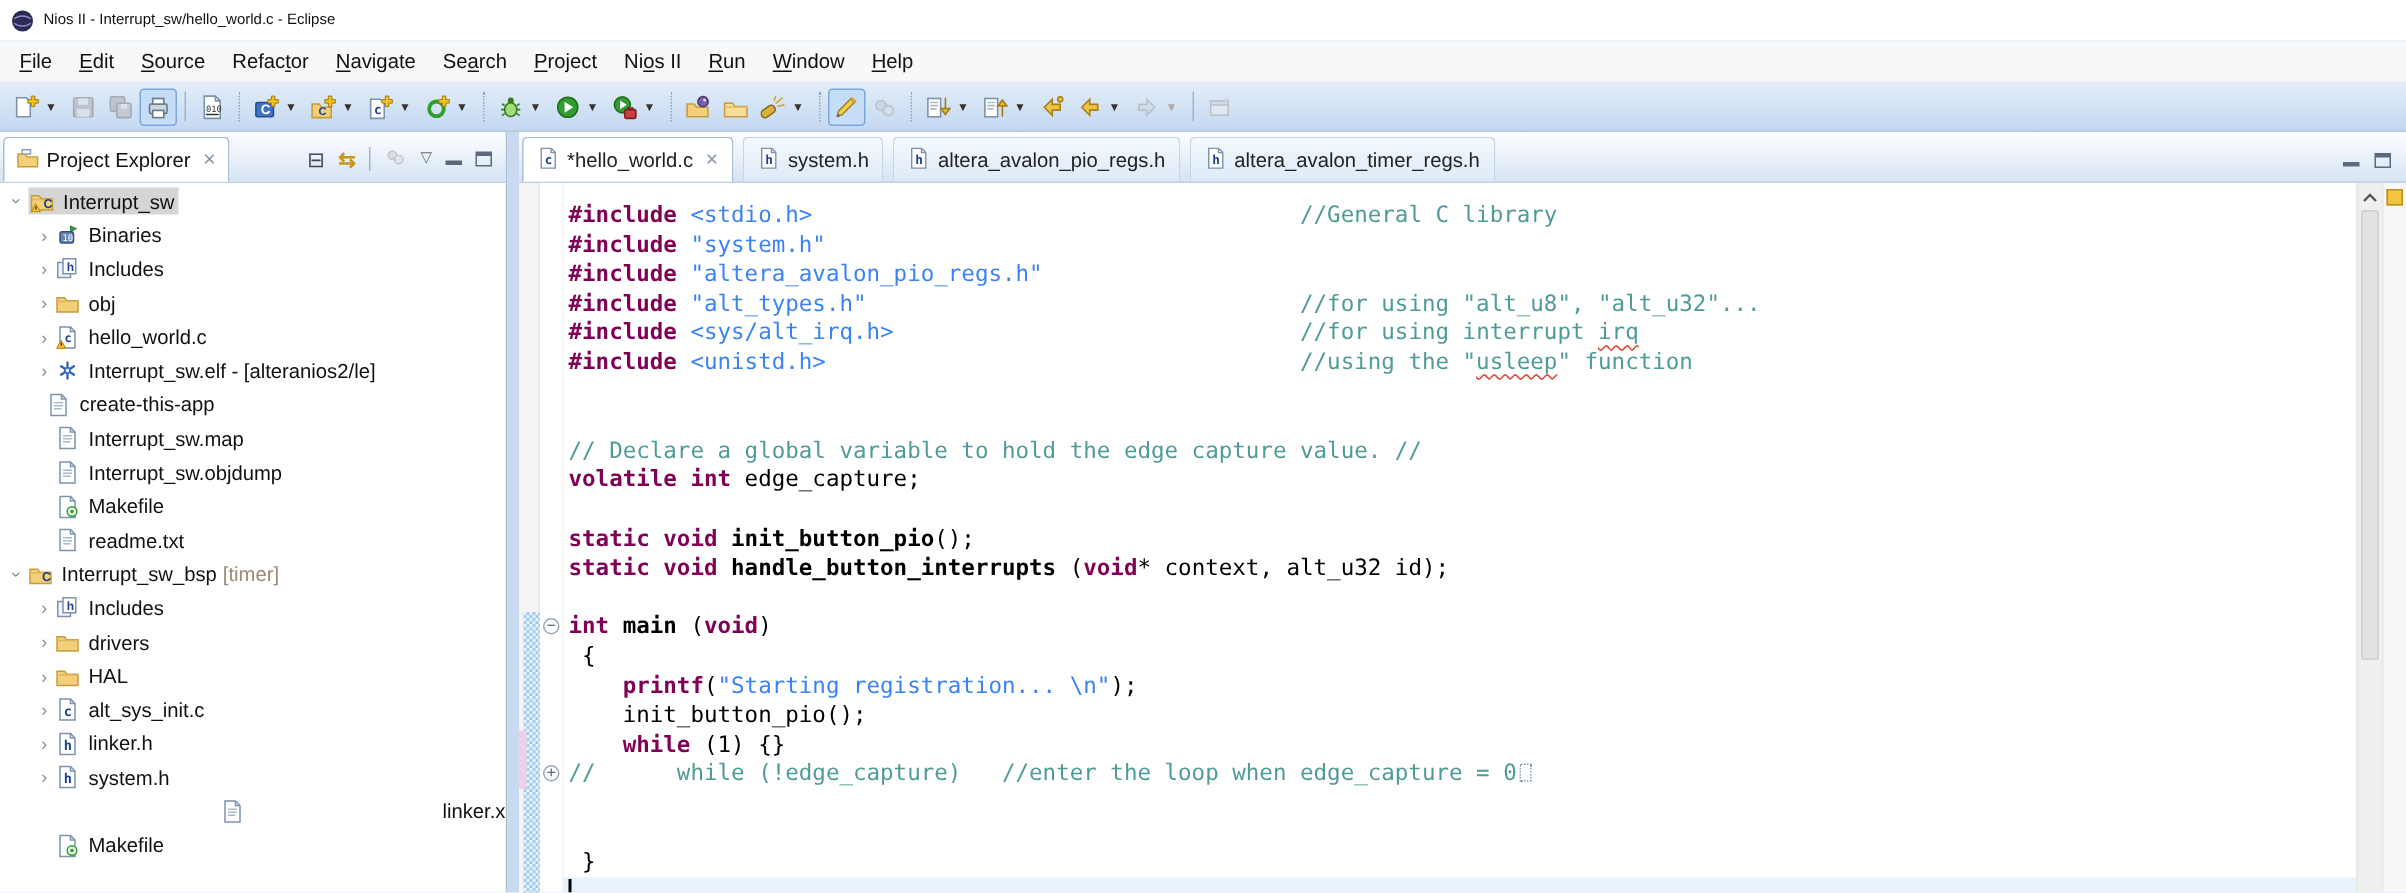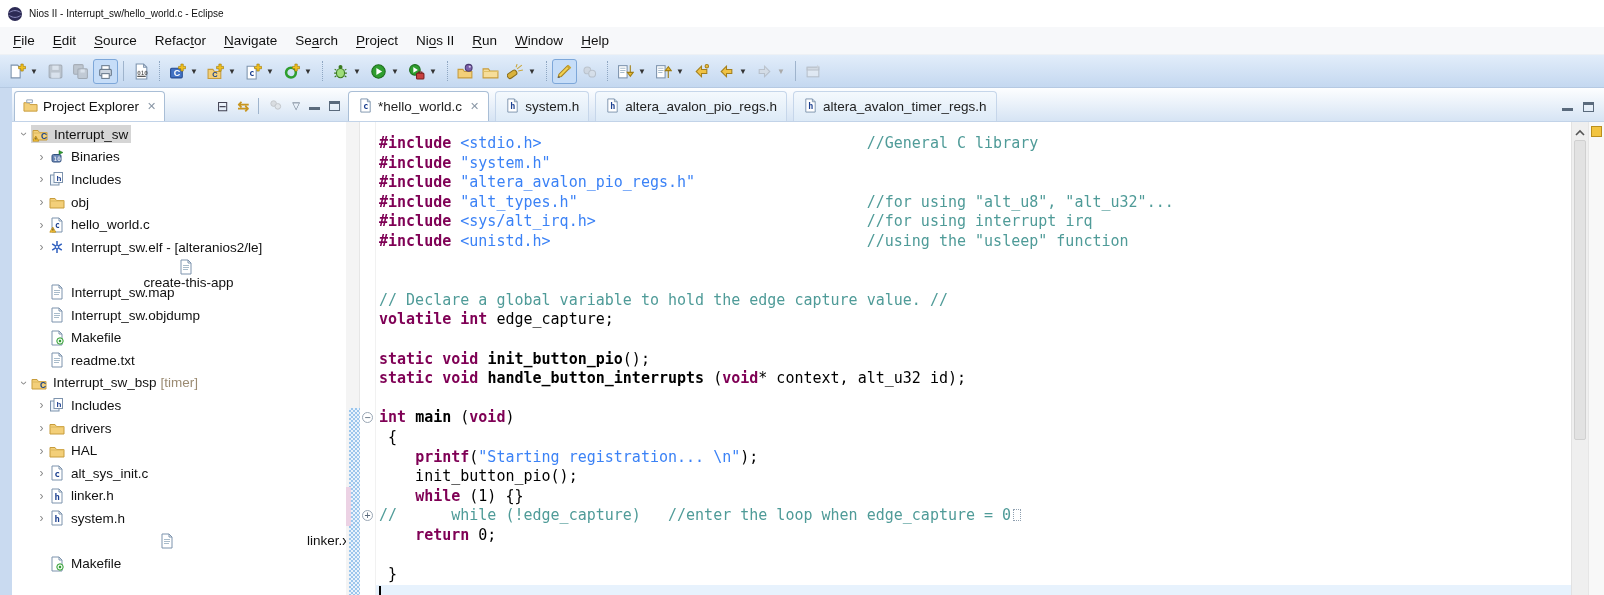--- a/index.html
+++ b/index.html
@@ -25,21 +25,21 @@
   .tb-btn.disabled svg { filter:grayscale(1); opacity:.45; }
   .tb-ic { width:17px; height:17px; display:inline-block; }
   .tb-ic svg { width:17px; height:17px; }
   .dd { font-size:8px; color:#333; margin-left:3px; width:10px; text-align:center; }
   .dd.disabled { color:#aaa; }
   .tb-sep { width:1px; height:20px; background:#9fb4cd; margin:0 5px; }
   .tb-sep.dots { background:none; border-left:1px dotted #8ea6c2; }
   
   .main { position:relative; height:507px; }
   
-  .explorer { position:absolute; left:12px; top:0; width:338px; height:507px; display:flex; flex-direction:column; border-right:1px solid #aebfd6; background:#fff; }
+  .explorer { position:absolute; left:0; top:0; width:338px; height:507px; display:flex; flex-direction:column; border-right:1px solid #aebfd6; background:#fff; }
   .panel-hdr { height:34px; background:linear-gradient(#fdfeff,#d6e4f4); border-bottom:1px solid #c2d3e8; display:flex; align-items:flex-end; }
   .exp-tab { height:30px; background:#fff; border:1px solid #a9bed6; border-bottom:none; border-radius:4px 4px 0 0; display:flex; align-items:center; gap:5px; padding:0 8px; margin-left:2px; font-size:13.5px; }
   .exp-tab svg { width:15px; height:15px; }
   .tab-close { color:#8a97a6; font-size:11px; margin-left:3px; }
   .hdr-icons { margin-left:auto; display:flex; align-items:center; gap:9px; padding:0 9px 7px 0; }
   .hico { font-size:14px; line-height:14px; color:#445; }
   .hico.gold { color:#c8951f; font-weight:bold; }
   .hico.sep { width:1px; height:16px; background:#9fb4cd; }
   .hico svg { width:15px; height:15px; }
   .win-min { width:11px; height:9px; border-bottom:3px solid #5a6a7c; }
@@ -70,21 +70,21 @@
   .qd-changed { position:absolute; left:0; width:5px; background:#ecd2e4; }
   .fold { width:16px; background:#fff; border-right:1px solid #f1f1f1; position:relative; flex:none; }
   .fold-m { position:absolute; left:2px; width:11px; height:11px; border:1px solid #9aa7b5; border-radius:50%; background:#fff; color:#5a6a7c; font-size:10px; line-height:9px; text-align:center; font-family:"DejaVu Sans Mono",monospace; }
   .code { flex:1; position:relative; font-family:"DejaVu Sans Mono",monospace; font-size:15px; color:#000; overflow:hidden; }
   .cl { position:absolute; left:0; right:0; height:19.6px; line-height:19.6px; white-space:pre; padding-left:3px; }
   .cl.hl { background:#e7f2fd; }
   .d { color:#7f0055; font-weight:bold; }
   .s { color:#3b82f6; }
   .c { color:#4f9b98; }
   .f { font-weight:bold; }
-  .sq { text-decoration-style:wavy; text-decoration-color:#e04838; text-decoration-thickness:1px; text-underline-offset:3px; }
+  .sq { text-decoration:underline; text-decoration-style:wavy; text-decoration-color:#e04838; text-decoration-thickness:1px; text-underline-offset:3px; }
   .bx { display:inline-block; width:8px; height:12px; border:1px dotted #8fa0b0; vertical-align:-1px; margin-left:2px; }
   .caret { position:absolute; left:3px; top:1px; width:2px; height:17px; background:#000; }
   .scrollbar { width:17px; background:#efefef; border-left:1px solid #e2e2e2; position:relative; flex:none; }
   .sb-up { position:absolute; top:3px; left:2px; width:12px; height:12px; color:#555; }
   .sb-thumb { position:absolute; top:18px; left:2px; width:12px; height:300px; background:#e2e2e2; border:1px solid #d0d0d0; border-radius:2px; }
   .overview { width:16px; background:#f8f8f8; border-left:1px solid #e6e6e6; position:relative; flex:none; }
   .ov-marker { position:absolute; top:4px; left:2px; width:11px; height:11px; background:#f2c440; border:1px solid #bb8f1d; }
 </style>
 </head>
 <body>
@@ -387,21 +387,21 @@
           <span>hello_world.c</span>
         </div>
         <div class="trow" style="padding-left: 22px;">
           <span class="tarrow">›</span>
           <span class="ticon"><svg viewBox="0 0 16 16">
               <path d="M8 2v12M3.2 4.8l9.6 6.4M12.8 4.8L3.2 11.2" stroke="#2f5fbf" stroke-width="1.5" fill="none"></path>
               <circle cx="8" cy="8" r="1.8" fill="#dbe7f8" stroke="#2f5fbf"></circle>
             </svg></span>
           <span>Interrupt_sw.elf - [alteranios2/le]</span>
         </div>
-        <div class="trow" style="padding-left: 16px; flex-direction: column;">
+        <div class="trow" style="padding-left: 16px;">
           <span class="tarrow"></span>
           <span class="ticon"><svg viewBox="0 0 16 16">
               <path d="M3 1h7l3 3v11H3z" fill="#fff" stroke="#7d93ad"></path>
               <path d="M10 1v3h3" fill="none" stroke="#7d93ad"></path>
               <path d="M5 6.5h6M5 8.5h6M5 10.5h5" stroke="#a9bccb" stroke-width="1" fill="none"></path>
             </svg></span>
           <span>create-this-app</span>
         </div>
         <div class="trow" style="padding-left: 22px;">
           <span class="tarrow"></span>
@@ -587,21 +587,20 @@
           <div class="cl" style="top: 208px;"></div>
           <div class="cl" style="top: 227.6px;"><span class="d">static</span><span class="p"> </span><span class="d">void</span><span class="p"> </span><span class="f">init_button_pio</span><span class="p">();</span></div>
           <div class="cl" style="top: 247.2px;"><span class="d">static</span><span class="p"> </span><span class="d">void</span><span class="p"> </span><span class="f">handle_button_interrupts</span><span class="p"> (</span><span class="d">void</span><span class="p">* context, alt_u32 id);</span></div>
           <div class="cl" style="top: 266.8px;"></div>
           <div class="cl" style="top: 286.4px;"><span class="d">int</span><span class="p"> </span><span class="f">main</span><span class="p"> (</span><span class="d">void</span><span class="p">)</span></div>
           <div class="cl" style="top: 306px;"><span class="p"> {</span></div>
           <div class="cl" style="top: 325.6px;"><span class="p">    </span><span class="d">printf</span><span class="p">(</span><span class="s">"Starting registration... \n"</span><span class="p">);</span></div>
           <div class="cl" style="top: 345.2px;"><span class="p">    init_button_pio();</span></div>
           <div class="cl" style="top: 364.8px;"><span class="p">    </span><span class="d">while</span><span class="p"> (1) {}</span></div>
           <div class="cl" style="top: 384.4px;"><span class="c">//      while (!edge_capture)   //enter the loop when edge_capture = 0</span><span class="bx"></span></div>
-          <div class="cl" style="top: 404px;"><span class="p">    </span><span class="d">return</span><span class="p"> 0;</span></div>
           <div class="cl" style="top: 423.6px;"></div>
           <div class="cl" style="top: 443.2px;"><span class="p"> }</span></div>
           <div class="cl hl" style="top: 462.8px;"><span class="caret"></span></div>
         </div>
       <div class="scrollbar">
         <span class="sb-up">
           <svg viewBox="0 0 12 12">
               <path d="M2 8l4-4 4 4" fill="none" stroke="#555" stroke-width="1.6"></path>
             </svg>
         </span>

